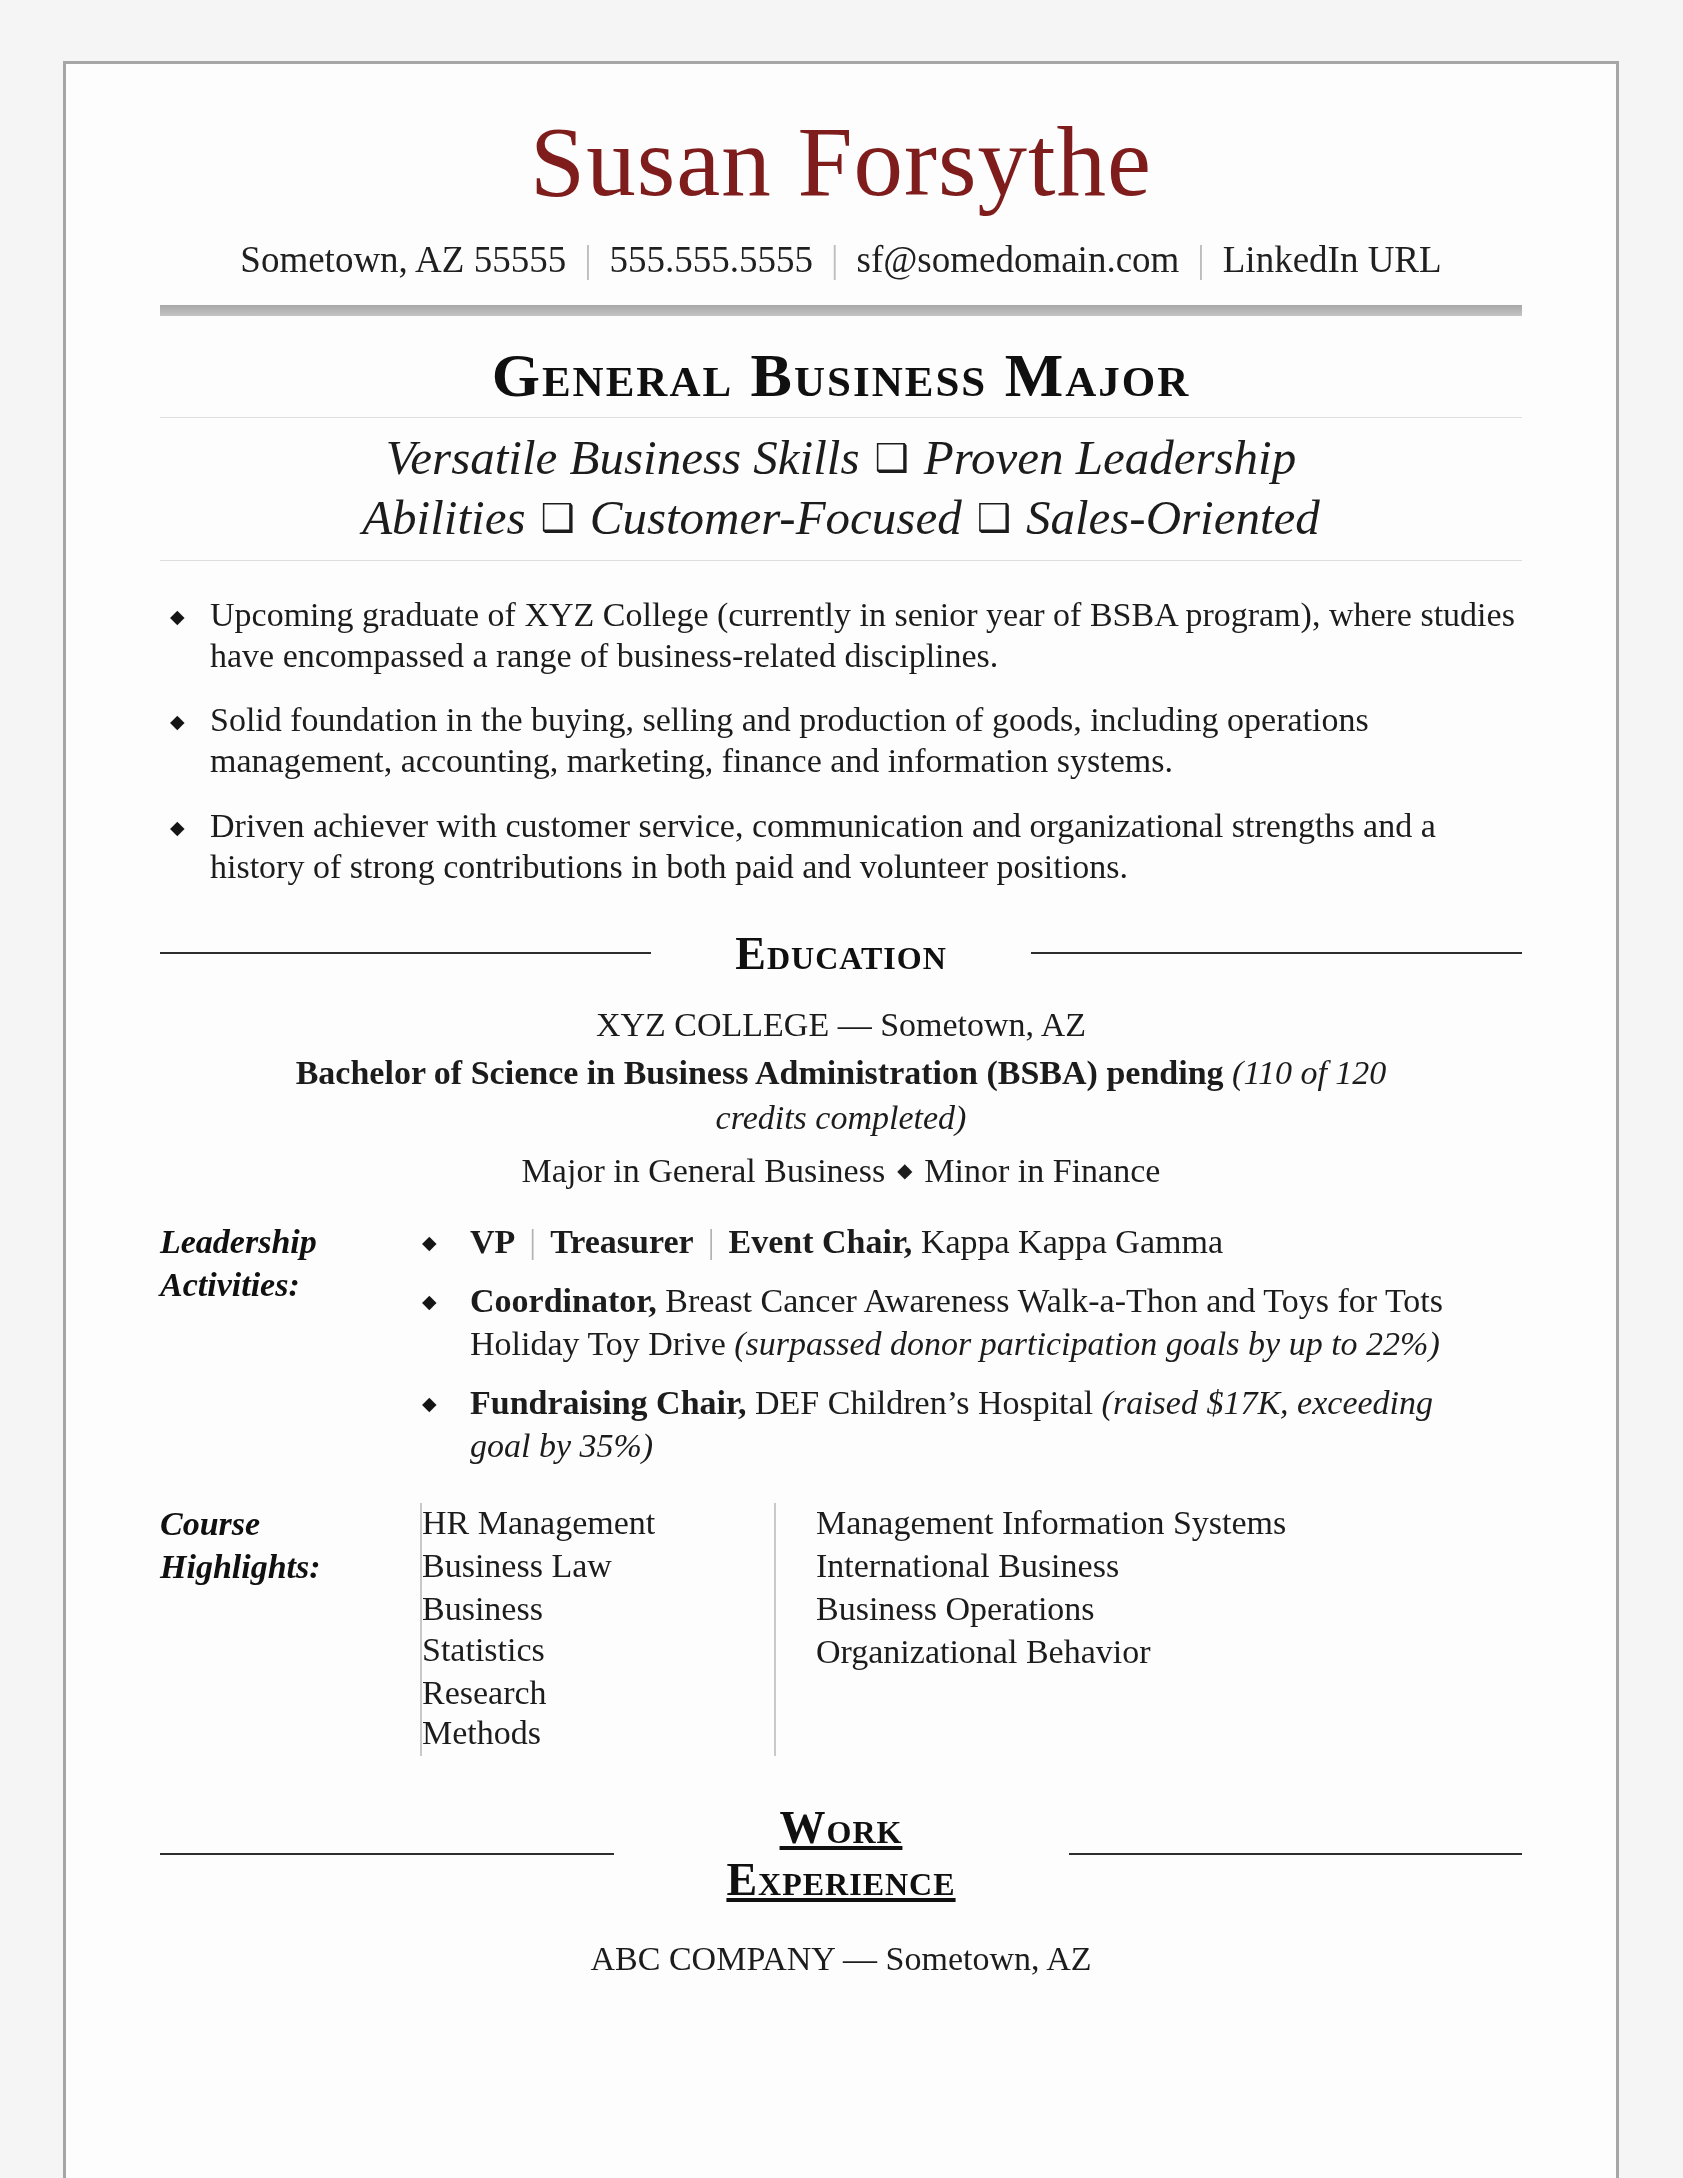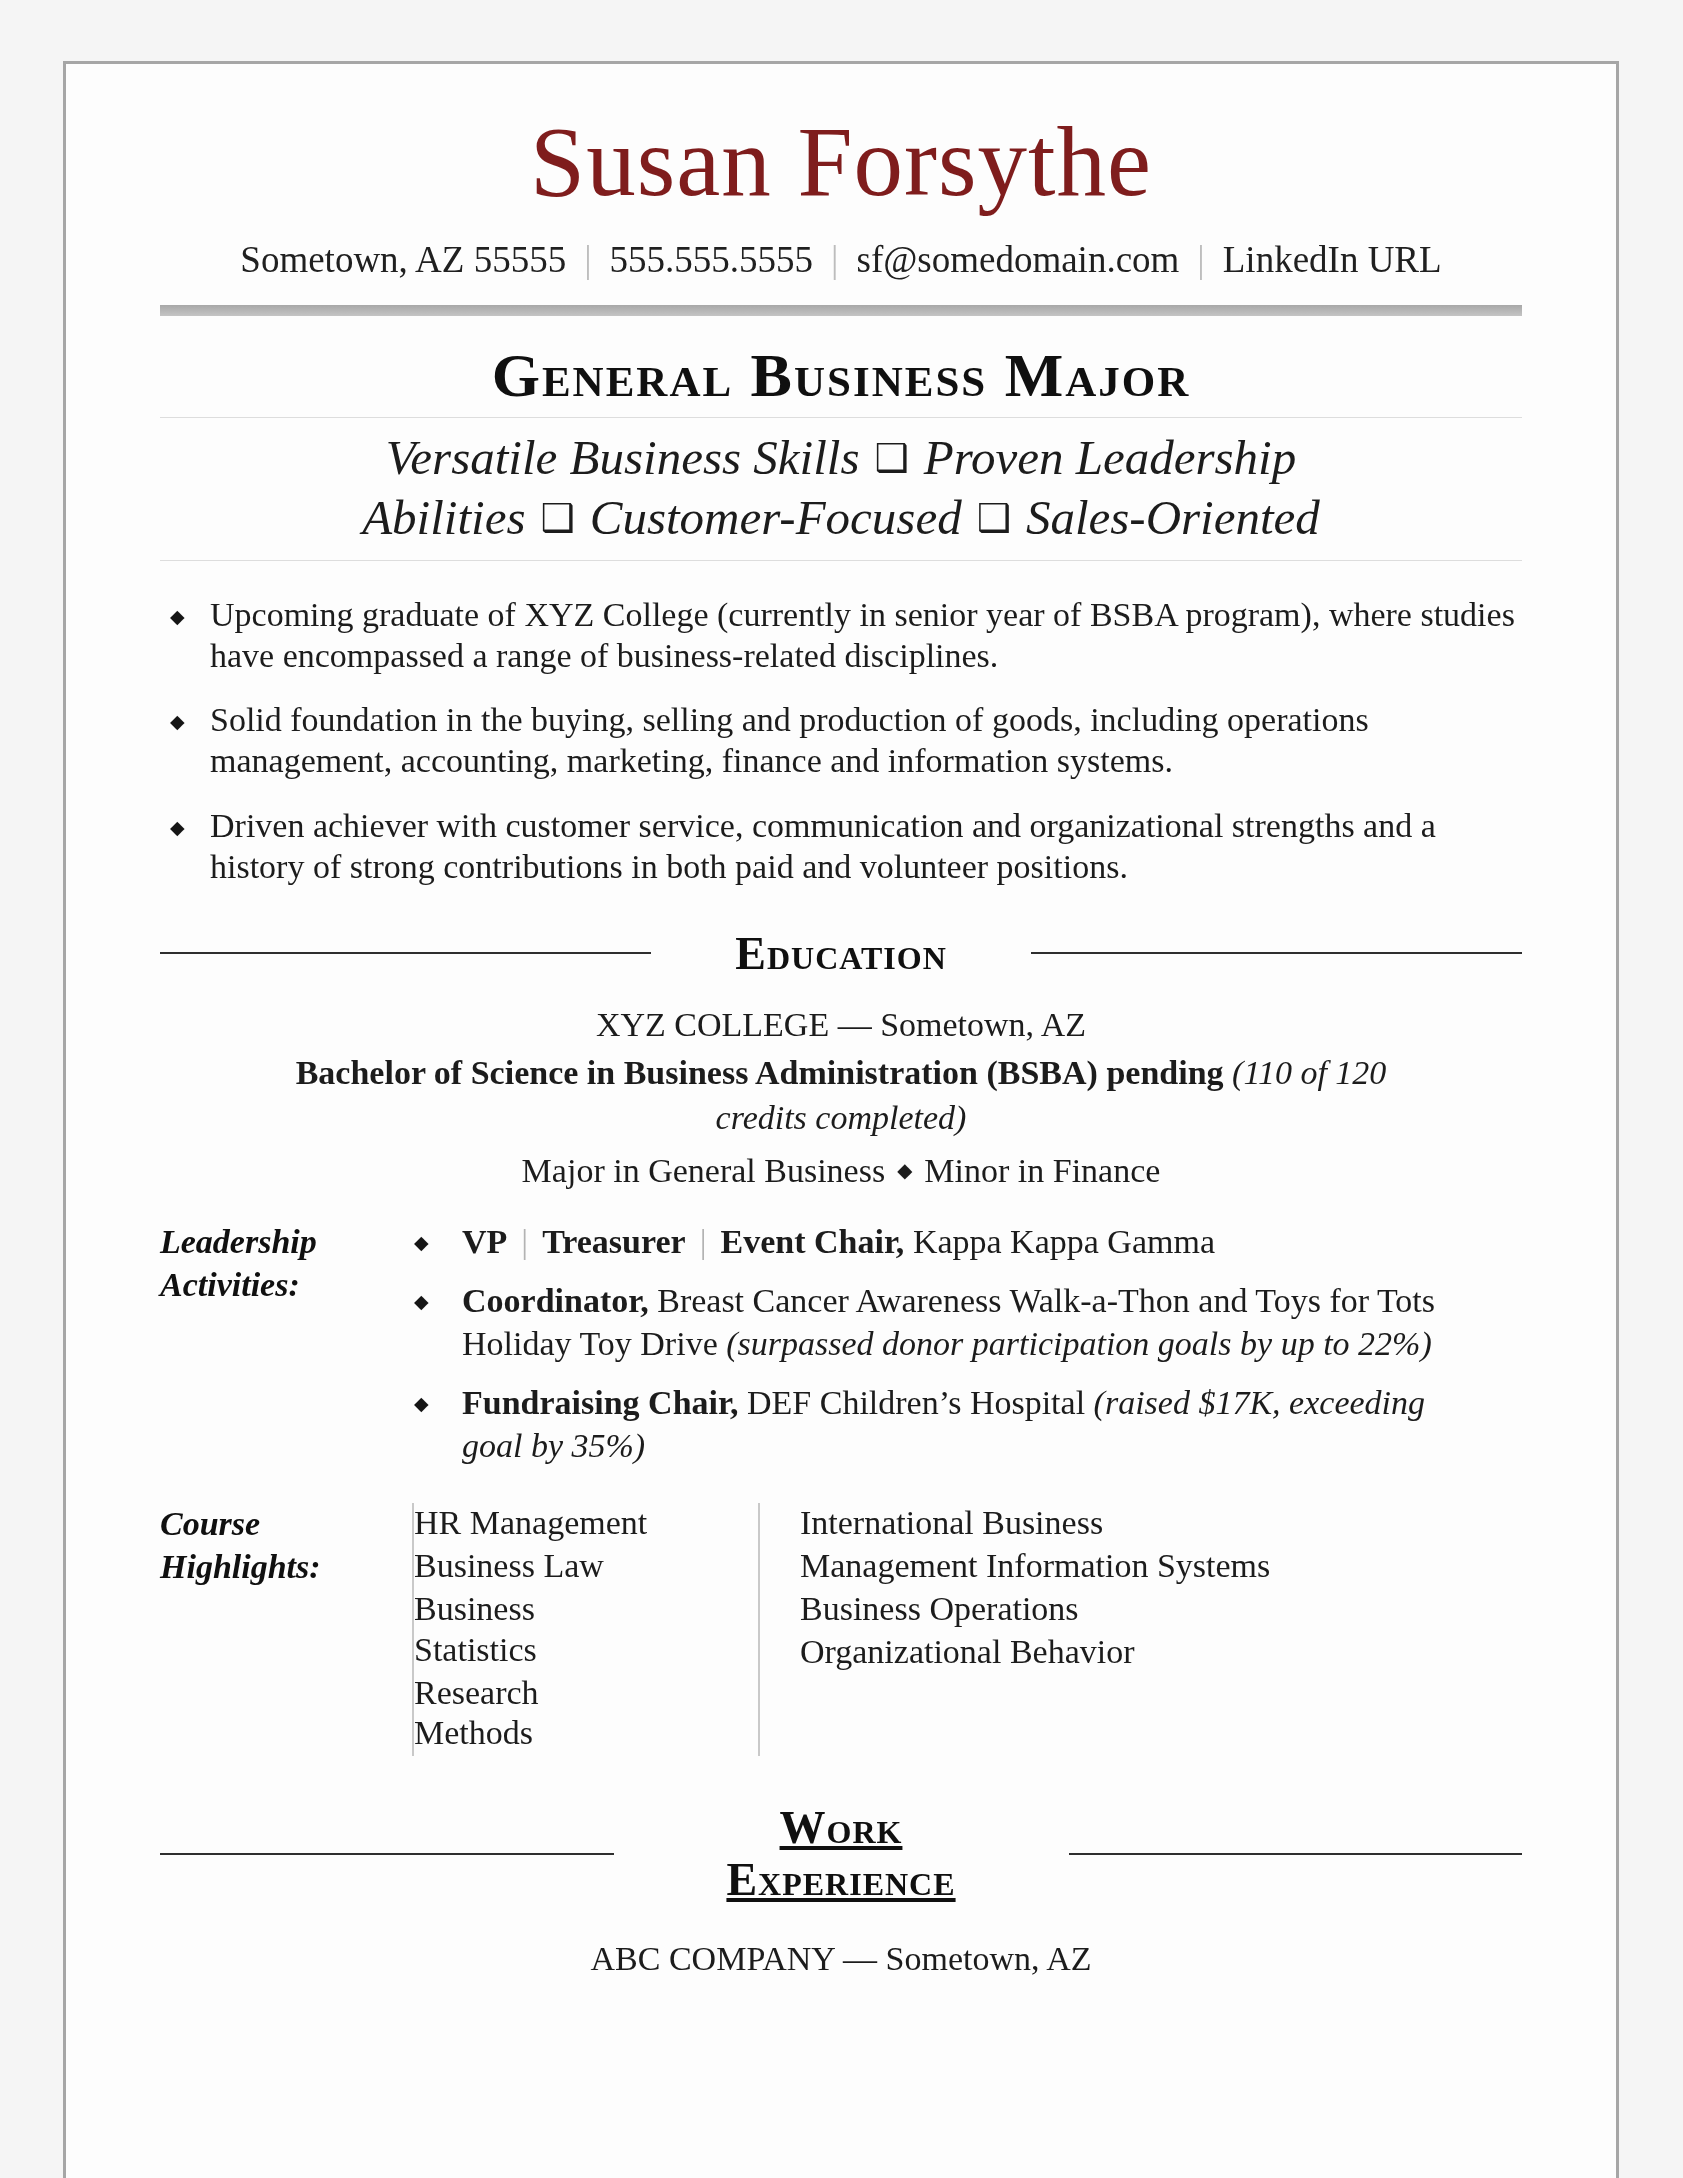--- a/index.html
+++ b/index.html
@@ -76,21 +76,21 @@
     padding:0 84px;
     line-height:1.12;
     text-align:center;
     color:#101010;
   }
   .section-title.narrow { max-width:455px;text-decoration:underline; }
   .center-line { text-align:center; font-size:34px; line-height:1.3; }
   .school { margin-top:24px; }
   .degree { margin-top:4px; max-width:1188px; margin-left:auto; margin-right:auto; line-height:1.32; }
   .major { margin-top:8px; }
-  .label-row { display:flex; margin-top:28px; }
+  .label-row { display:flex; margin-top:28px;gap:8px; }
   .side-label {
     flex:0 0 252px;
     padding-right:30px;
     font-weight:700;
     font-style:italic;
     font-size:34px;
     line-height:1.25;
     color:#101010;
   }
   .label-content { flex:1; padding-right:59px; }
@@ -185,22 +185,22 @@
 
   <div class="label-row courses-row">
     <div class="side-label">Course Highlights:</div>
     <div class="course-col col-b">
       <div class="course-item">HR Management</div>
       <div class="course-item">Business Law</div>
       <div class="course-item">Business Statistics</div>
       <div class="course-item">Research Methods</div>
     </div>
     <div class="course-col col-c">
+      <div class="course-item">Management Information Systems</div>
       <div class="course-item">International Business</div>
-      <div class="course-item">Management Information Systems</div>
       <div class="course-item">Business Operations</div>
       <div class="course-item">Organizational Behavior</div>
     </div>
   </div>
 
   <div class="section-header work">
     <div class="section-rule"></div>
     <div class="section-title narrow">Work Experience</div>
     <div class="section-rule"></div>
   </div>

